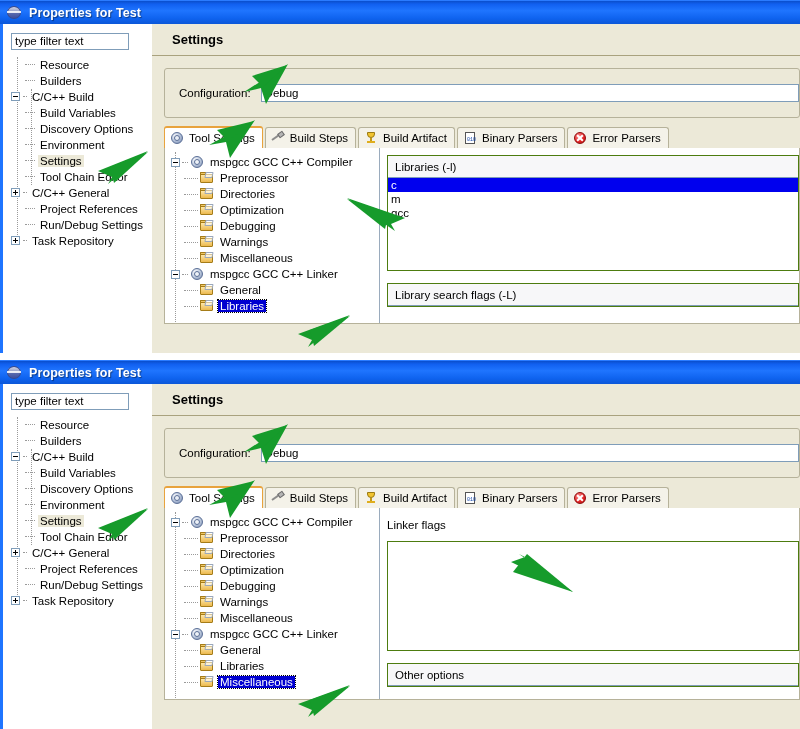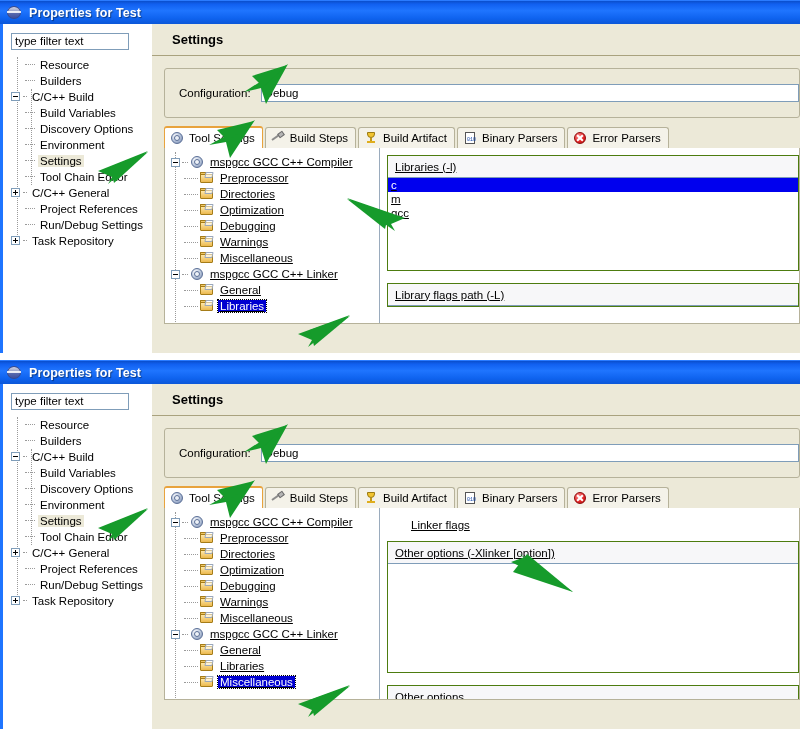--- a/index.html
+++ b/index.html
@@ -163,21 +163,20 @@
 
   
   .tabbody {
     margin-left: 12px;
     margin-right: 0;
     background: #737373;
     border: 1px solid #b6b29a;
     border-top: none;
     display: flex;
     position: relative;
-    text-decoration: underline;
   }
   .tooltree {
     width: 215px; flex: none;
     background: #fff;
     border-right: 1px solid #9aabbd;
     padding: 6px 0 0 6px;
     position: relative;
     overflow: hidden;
   }
   .ttnode { display:flex; align-items:center; height:16px; font-size:11.5px; white-space:nowrap; position:relative;}
@@ -208,21 +207,21 @@
     height: 22px; display:flex; align-items:center; padding-left: 7px;
     font-size: 11.5px; color:#000;
   }
   .fg-list { background:#fff; height: 92px; padding: 0; }
   .li { font-size: 11.5px; height: 14px; line-height: 14px; padding-left: 3px; color:#000; }
   .li.sel { background:#0000ee; color:#ffffff; }
   .fg-empty { background:#fff; height: 108px; }
   .spacer-row { height: 12px; }
 
   .flagrow { display:flex; align-items:center; height: 20px; margin-bottom: 6px; }
-  .flaglabel { font-size:11.5px; color:#000; margin-right:8px; white-space:nowrap;margin-left:24px; }
+  .flaglabel { font-size:11.5px; color:#000; margin-right:8px; white-space:nowrap; }
   .flaginput { flex:1; height:18px; border:1px solid #7f9db9; background:#fff; font-size:11.5px; padding:0 3px; line-height:16px; color:#000;}
 
   
   .arrow { position: absolute; pointer-events: none; }
   .arrow svg { display:block; }
 </style>
 </head>
 <body>
 
 <div class="page">
@@ -459,21 +458,21 @@
             <div class="fieldgroup">
               <div class="fg-header">Libraries (-l)</div>
               <div class="fg-list" id="liblist0">
                   <div class="li sel">c</div>
                   <div class="li">m</div>
                   <div class="li">gcc</div>
                 </div>
             </div>
             <div class="spacer-row"></div>
             <div class="fieldgroup">
-              <div class="fg-header">Library flags path (-L)</div>
+              <div class="fg-header">Library search flags (-L)</div>
             </div>
           </div>
         </div>
       </div>
     </div>
   </div>
 
   <div class="window" id="win1" style="top:360px;height:369px;">
     <div class="titlebar">
       <span class="tb-icon">
@@ -710,21 +709,20 @@
                   <span class="fo"></span>
                 </span>
                 <span class="ttlabel sel">Miscellaneous</span>
               </div>
             </div>
           <div class="optpane">
             <div class="flagrow">
               <span class="flaglabel">Linker flags</span>
             </div>
             <div class="fieldgroup">
-              <div class="fg-header">Other options (-Xlinker [option])</div>
               <div class="fg-empty"></div>
             </div>
             <div class="spacer-row"></div>
             <div class="fieldgroup">
               <div class="fg-header">Other options</div>
             </div>
           </div>
         </div>
       </div>
     </div>

